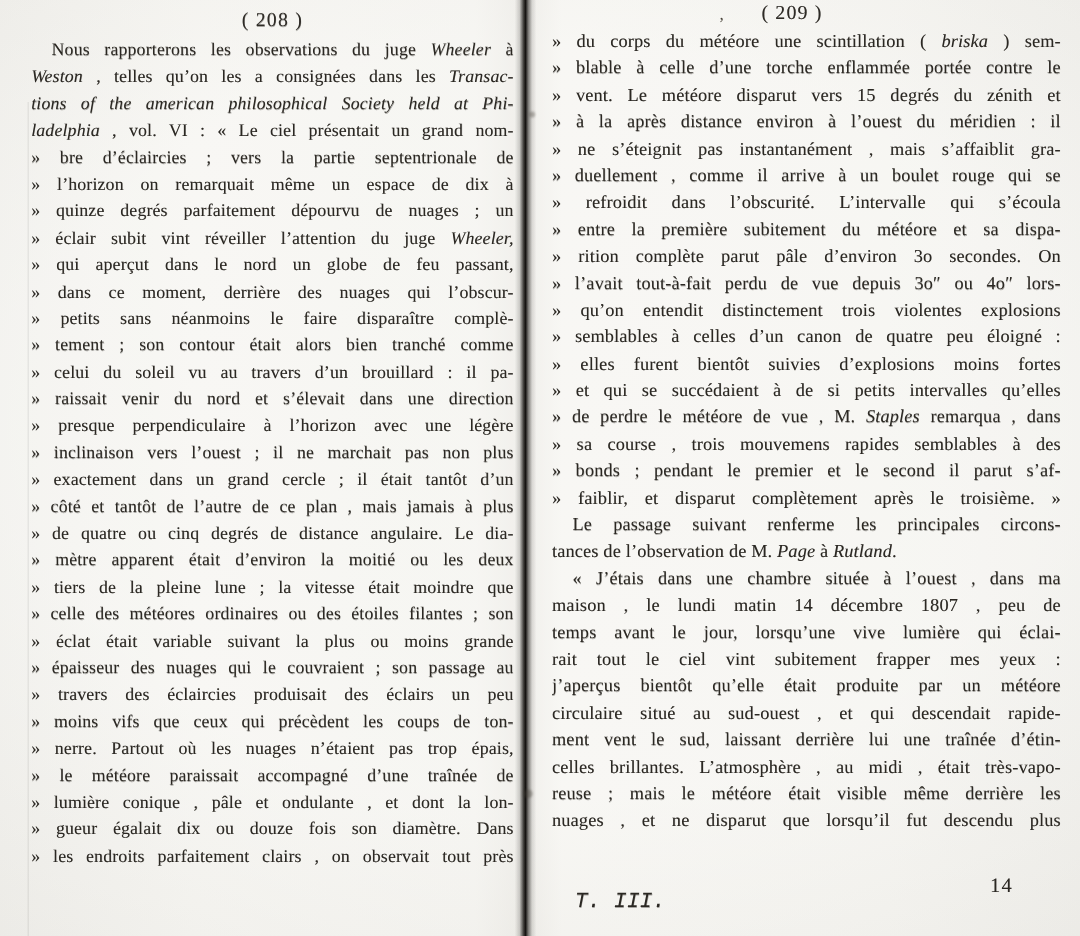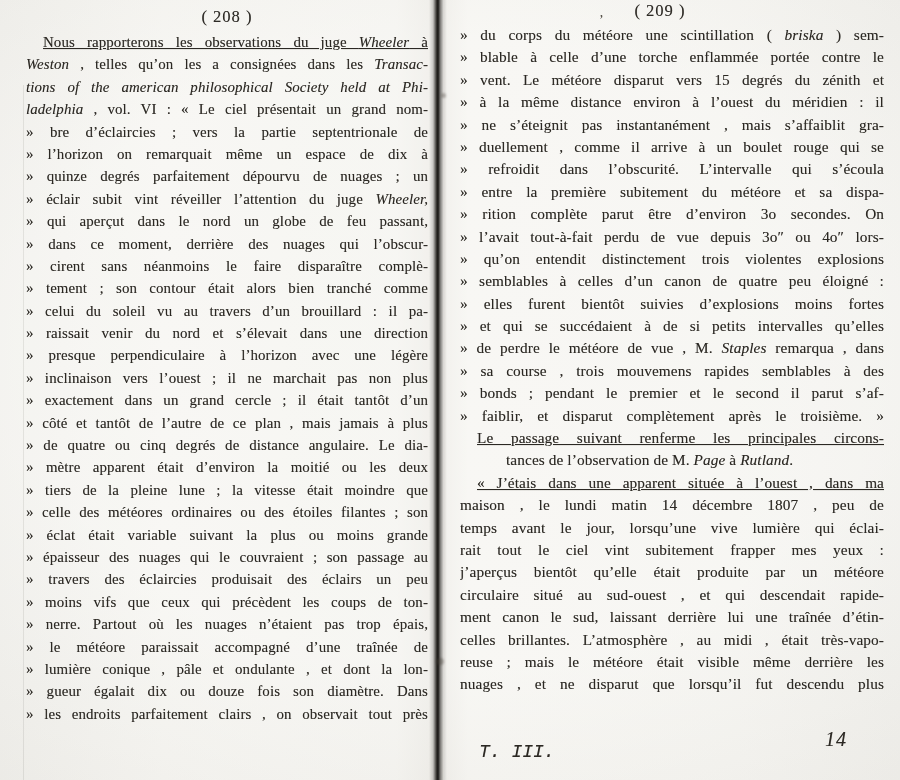--- a/index.html
+++ b/index.html
@@ -61,56 +61,55 @@
     height: 22.4px;
     overflow: hidden;
     text-align: justify;
     text-align-last: justify;
     white-space: normal;
     letter-spacing: 0.15px;
     text-shadow: 0.25px 0.25px 0.35px rgba(43,40,35,0.38);
   }
   .page-left  .line { font-size: 14.8px; }
   .page-right .line { font-size: 15.2px; }
-  .line.nj  { text-align-last: left; margin-left: 46px; }
-  .line.ind { text-indent: 17px; text-decoration: underline; }
+  .line.nj  { text-align-last: left; }
+  .line.ind { text-indent: 17px; }
   .line i { font-style: italic; }
 
   .footer-sig {
     position: absolute; left: 32px; top: 742px;
     font-style: italic; font-size: 18px;
     text-shadow: 0.25px 0.25px 0.35px rgba(43,40,35,0.38);
     font-family: Liberation Mono, monospace;
   }
   .footer-num {
     position: absolute; left: 378px; top: 728px;
-    font-size: 20px; letter-spacing: 1px;
+    font-size: 17px; letter-spacing: 1px;
     text-shadow: 0.25px 0.25px 0.35px rgba(43,40,35,0.38);
-    font-style: italic;
   }
 </style>
 </head>
 <body>
 
 <div class="scan">
 
   <div class="page page-left">
     <div class="pagenum pagenum-left">( 208 )</div>
     <div class="textblock tb-left">
         <div class="line ind">Nous rapporterons les observations du juge <i>Wheeler</i> à</div>
         <div class="line"><i>Weston</i> , telles qu’on les a consignées dans les <i>Transac-</i></div>
         <div class="line"><i>tions of the american philosophical Society held at Phi-</i></div>
         <div class="line"><i>ladelphia</i> , vol. VI : « Le ciel présentait un grand nom-</div>
         <div class="line">» bre d’éclaircies ; vers la partie septentrionale de</div>
         <div class="line">» l’horizon on remarquait même un espace de dix à</div>
         <div class="line">» quinze degrés parfaitement dépourvu de nuages ; un</div>
         <div class="line">» éclair subit vint réveiller l’attention du juge <i>Wheeler,</i></div>
         <div class="line">» qui aperçut dans le nord un globe de feu passant,</div>
         <div class="line">» dans ce moment, derrière des nuages qui l’obscur-</div>
-        <div class="line">» cirent sans néanmoins le faire disparaître complè-</div>
+        <div class="line">» petits sans néanmoins le faire disparaître complè-</div>
         <div class="line">» tement ; son contour était alors bien tranché comme</div>
         <div class="line">» celui du soleil vu au travers d’un brouillard : il pa-</div>
         <div class="line">» raissait venir du nord et s’élevait dans une direction</div>
         <div class="line">» presque perpendiculaire à l’horizon avec une légère</div>
         <div class="line">» inclinaison vers l’ouest ; il ne marchait pas non plus</div>
         <div class="line">» exactement dans un grand cercle ; il était tantôt d’un</div>
         <div class="line">» côté et tantôt de l’autre de ce plan , mais jamais à plus</div>
         <div class="line">» de quatre ou cinq degrés de distance angulaire. Le dia-</div>
         <div class="line">» mètre apparent était d’environ la moitié ou les deux</div>
         <div class="line">» tiers de la pleine lune ; la vitesse était moindre que</div>
@@ -132,44 +131,44 @@
   <div class="speck" style="left:441px; top:93px;"></div>
   <div class="speck" style="left:436px; top:658px; width:8px; height:7px;"></div>
 
   <div class="page page-right">
     <span class="hmark">’</span>
     <div class="pagenum pagenum-right">( 209 )</div>
     <div class="textblock tb-right">
         <div class="line">» du corps du météore une scintillation ( <i>briska</i> ) sem-</div>
         <div class="line">» blable à celle d’une torche enflammée portée contre le</div>
         <div class="line">» vent. Le météore disparut vers 15 degrés du zénith et</div>
-        <div class="line">» à la même distance environ à l’ouest du méridien : il</div>
+        <div class="line">» à la après distance environ à l’ouest du méridien : il</div>
         <div class="line">» ne s’éteignit pas instantanément , mais s’affaiblit gra-</div>
         <div class="line">» duellement , comme il arrive à un boulet rouge qui se</div>
         <div class="line">» refroidit dans l’obscurité. L’intervalle qui s’écoula</div>
         <div class="line">» entre la première subitement du météore et sa dispa-</div>
-        <div class="line">» rition complète parut être d’environ 3o secondes. On</div>
+        <div class="line">» rition complète parut pâle d’environ 3o secondes. On</div>
         <div class="line">» l’avait tout-à-fait perdu de vue depuis 3o″ ou 4o″ lors-</div>
         <div class="line">» qu’on entendit distinctement trois violentes explosions</div>
         <div class="line">» semblables à celles d’un canon de quatre peu éloigné :</div>
         <div class="line">» elles furent bientôt suivies d’explosions moins fortes</div>
         <div class="line">» et qui se succédaient à de si petits intervalles qu’elles</div>
         <div class="line">» de perdre le météore de vue , M. <i>Staples</i> remarqua , dans</div>
         <div class="line">» sa course , trois mouvemens rapides semblables à des</div>
         <div class="line">» bonds ; pendant le premier et le second il parut s’af-</div>
         <div class="line">» faiblir, et disparut complètement après le troisième. »</div>
         <div class="line ind">Le passage suivant renferme les principales circons-</div>
         <div class="line nj">tances de l’observation de M. <i>Page</i> à <i>Rutland</i>.</div>
-        <div class="line ind">« J’étais dans une apparent située à l’ouest , dans ma</div>
+        <div class="line ind">« J’étais dans une chambre située à l’ouest , dans ma</div>
         <div class="line">maison , le lundi matin 14 décembre 1807 , peu de</div>
         <div class="line">temps avant le jour, lorsqu’une vive lumière qui éclai-</div>
         <div class="line">rait tout le ciel vint subitement frapper mes yeux :</div>
         <div class="line">j’aperçus bientôt qu’elle était produite par un météore</div>
         <div class="line">circulaire situé au sud-ouest , et qui descendait rapide-</div>
-        <div class="line">ment canon le sud, laissant derrière lui une traînée d’étin-</div>
+        <div class="line">ment vent le sud, laissant derrière lui une traînée d’étin-</div>
         <div class="line">celles brillantes. L’atmosphère , au midi , était très-vapo-</div>
         <div class="line">reuse ; mais le météore était visible même derrière les</div>
         <div class="line">nuages , et ne disparut que lorsqu’il fut descendu plus</div>
       </div>
     <div class="footer-sig">T. III.</div>
     <div class="footer-num">14</div>
   </div>
 
 </div>
 

